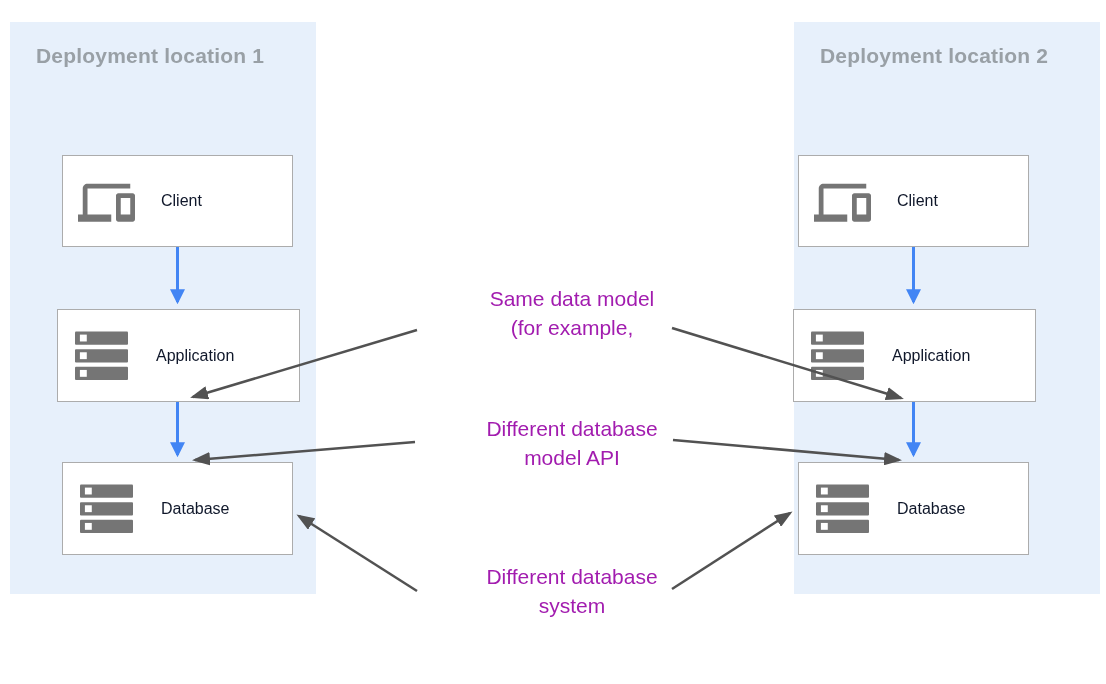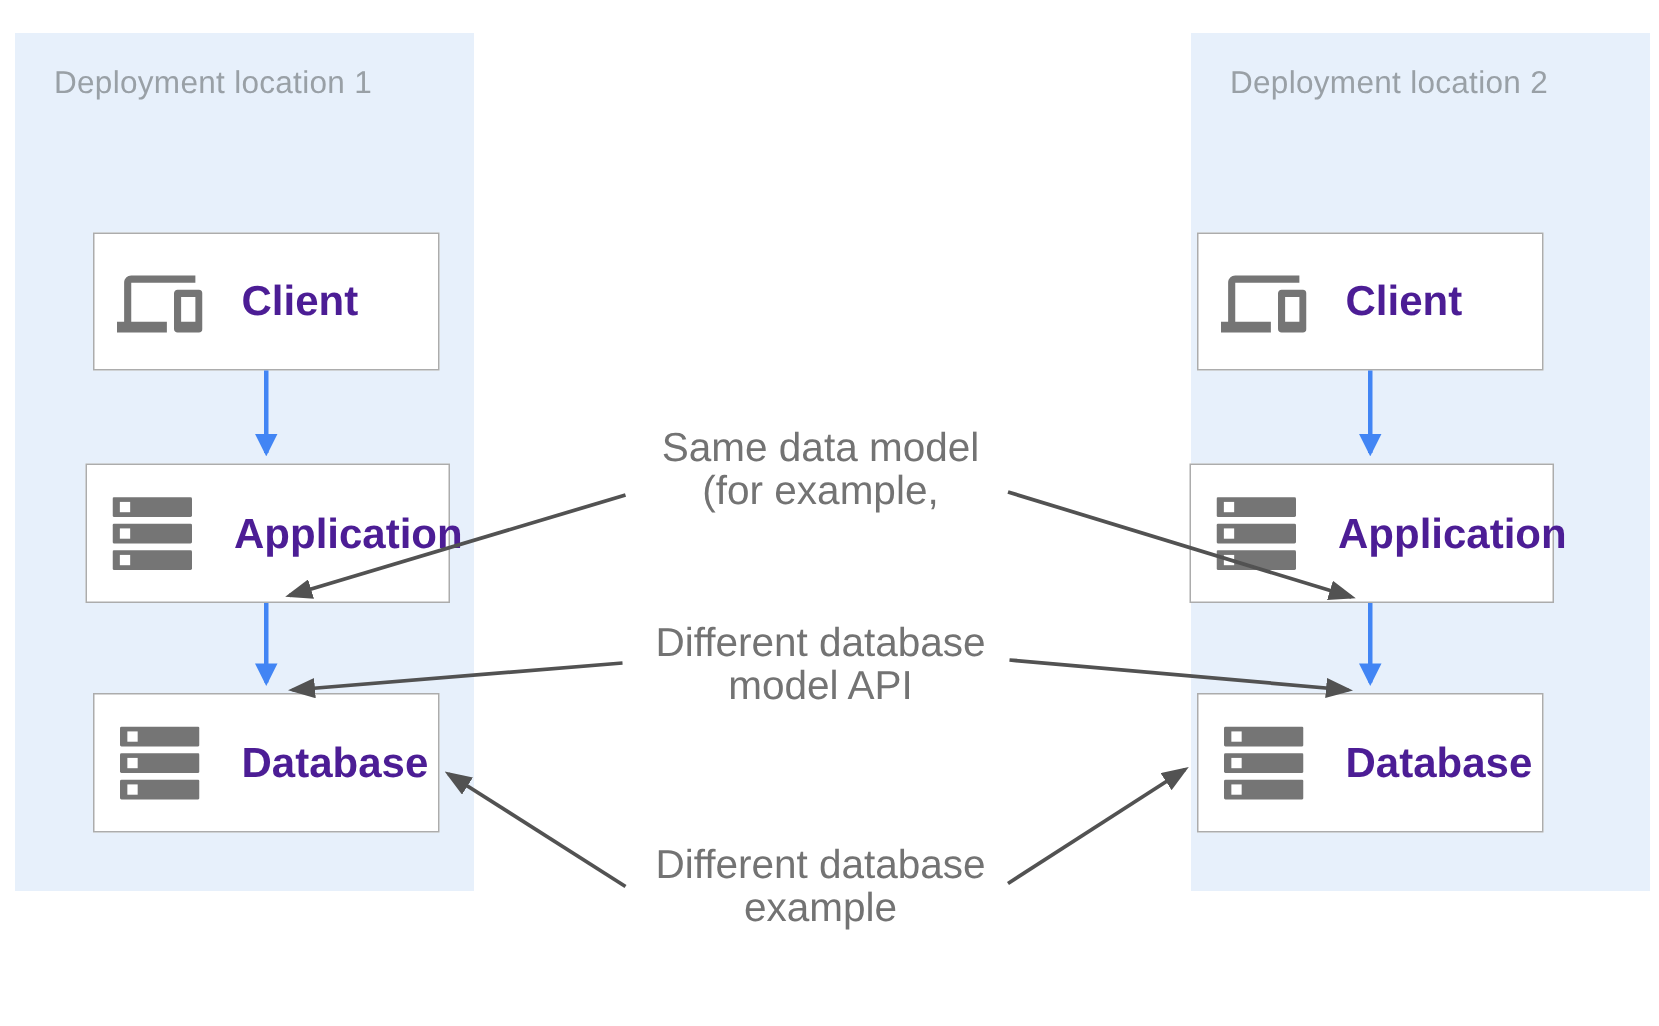--- a/index.html
+++ b/index.html
@@ -13,20 +13,21 @@
     background: #ffffff;
     overflow: hidden;
   }
 
   .zone {
     position: absolute;
     top: 22px;
     width: 306px;
     height: 572px;
     background: #e7f0fb;
+    font-weight: bold;
   }
   .zone.left  { left: 10px; }
   .zone.right { left: 746px; margin-left: 48px; }
 
   .zone-title {
     position: absolute;
     top: 22px;
     left: 26px;
     font-size: 21px;
     color: #99a0a6;
@@ -43,43 +44,42 @@
     padding-left: 14px;
   }
   .node .icon-wrap {
     width: 58px;
     display: flex;
     justify-content: center;
     align-items: center;
     flex: 0 0 58px;
   }
   .node .node-label {
-    font-size: 28px;
-    color: #4c1d95;
+    font-size: 16px;
+    color: #0f172a;
     margin-left: 26px;
     white-space: nowrap;
-    font-weight: bold;
   }
 
   
   .node.client-l      { left: 62px;  top: 155px; width: 231px; height: 92px; }
   .node.application-l { left: 57px;  top: 309px; width: 243px; height: 93px; }
   .node.database-l    { left: 62px;  top: 462px; width: 231px; height: 93px; }
   .node.client-r      { left: 798px; top: 155px; width: 231px; height: 92px; }
   .node.application-r { left: 793px; top: 309px; width: 243px; height: 93px; }
   .node.database-r    { left: 798px; top: 462px; width: 231px; height: 93px; }
 
   .annotation {
     position: absolute;
-    left: 427px;
+    left: 452px;
     width: 240px;
     text-align: center;
-    font-size: 27px;
+    font-size: 21px;
     line-height: 29px;
-    color: #737373;
+    color: #a21caf;
   }
   .annotation.a1 { top: 284px; }
   .annotation.a2 { top: 414px; }
   .annotation.a3 { top: 562px; }
 
   svg.overlay {
     position: absolute;
     left: 0; top: 0;
     width: 1106px;
     height: 684px;
@@ -196,21 +196,21 @@
     <div>(for example,</div>
   </div>
 
   <div class="annotation a2">
     <div>Different database</div>
     <div>model API</div>
   </div>
 
   <div class="annotation a3">
     <div>Different database</div>
-    <div>example</div>
+    <div>system</div>
   </div>
 
   <svg class="overlay">
     <defs>
       <marker id="blue-head" markerUnits="userSpaceOnUse" markerWidth="15" markerHeight="15" viewBox="0 0 10 10" refX="8.5" refY="5" orient="auto">
         <path d="M0,0 L10,5 L0,10 z" fill="#4285f4"></path>
       </marker>
       <marker id="gray-head" markerUnits="userSpaceOnUse" markerWidth="18" markerHeight="13.5" viewBox="0 0 12 9" refX="10" refY="4.5" orient="auto">
         <path d="M0,0 L12,4.5 L0,9 z" fill="#525252"></path>
       </marker>

